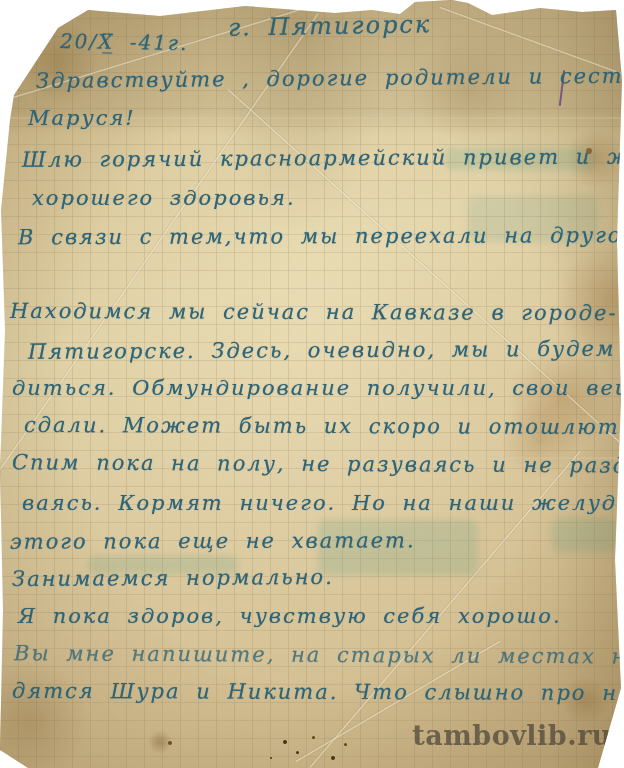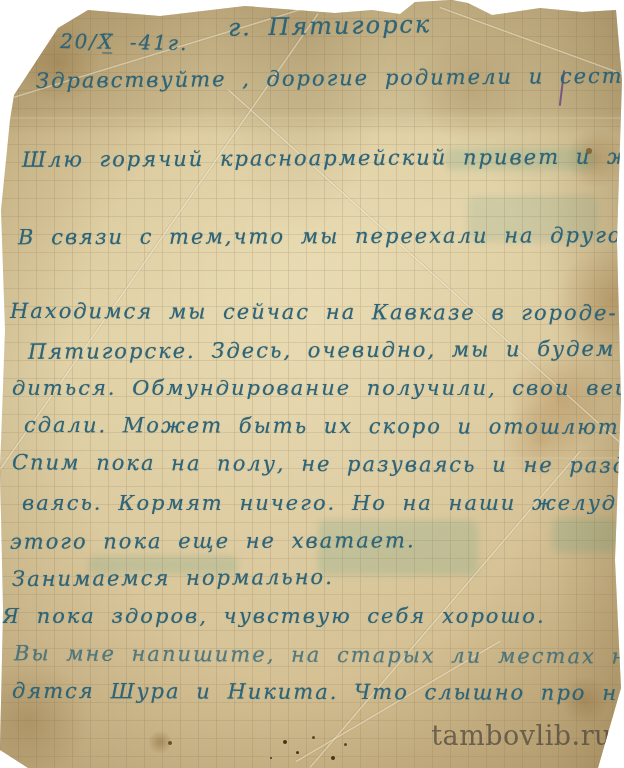--- a/index.html
+++ b/index.html
@@ -96,26 +96,26 @@
   .t4{left:18px;top:224px;transform:rotate(-0.2deg);}
   .t5{left:18px;top:262px;}
   .t6{left:10px;top:300px;transform:rotate(0.2deg);}
   .t7{left:28px;top:338px;transform:rotate(-0.3deg);}
   .t8{left:12px;top:376px;}
   .t9{left:24px;top:414px;transform:rotate(0.2deg);}
   .t10{left:12px;top:452px;transform:rotate(0.3deg);}
   .t11{left:22px;top:491px;}
   .t12{left:10px;top:529px;transform:rotate(-0.2deg);}
   .t13{left:12px;top:566px;transform:rotate(-0.4deg);}
-  .t14{left:2px;top:604px;}
+  .t14{left:18px;top:604px;}
   .t15{left:14px;top:643px;opacity:0.78;transform:rotate(0.3deg);}
   .t16{left:12px;top:680px;transform:rotate(0.2deg);}
   .watermark{
     position:absolute;right:12px;top:720px;
-    font-family:"DejaVu Serif", serif;font-weight:normal;font-style:normal;
+    font-family:"DejaVu Serif", serif;font-weight:bold;font-style:normal;
     font-size:27px;color:rgba(75,68,58,0.72);letter-spacing:0.5px;
   }
 </style>
 </head>
 <body>
 
 <div class="scan">
   <div class="paper">
     <div class="grid-layer"></div>
     <div class="stains"></div>
@@ -143,21 +143,23 @@
     <div class="speck s5"></div>
     <div class="speck s6"></div>
     <div class="speck s7"></div>
     <div class="speck s8"></div>
     <div class="penmark"></div>
 
     <div class="hand title">г. Пятигорск</div>
     <div class="hand date">20/Х̲̅ -41г.</div>
 
     <div class="hand t0">Здравствуйте , дорогие родители и сестронка</div>
+    <div class="hand t1">Маруся!</div>
     <div class="hand t2">Шлю горячий красноармейский привет и желаю</div>
+    <div class="hand t3">хорошего здоровья.</div>
     <div class="hand t4">В связи с тем,что мы переехали на другое место,</div>
     <div class="hand t6">Находимся мы сейчас на Кавказе в городе-</div>
     <div class="hand t7">Пятигорске. Здесь, очевидно, мы и будем нахо-</div>
     <div class="hand t8">диться. Обмундирование получили, свои вещи</div>
     <div class="hand t9">сдали. Может быть их скоро и отошлют.</div>
     <div class="hand t10">Спим пока на полу, не разуваясь и не разде-</div>
     <div class="hand t11">ваясь. Кормят ничего. Но на наши желудки</div>
     <div class="hand t12">этого пока еще не хватает.</div>
     <div class="hand t13">Занимаемся нормально.</div>
     <div class="hand t14">Я пока здоров, чувствую себя хорошо.</div>

